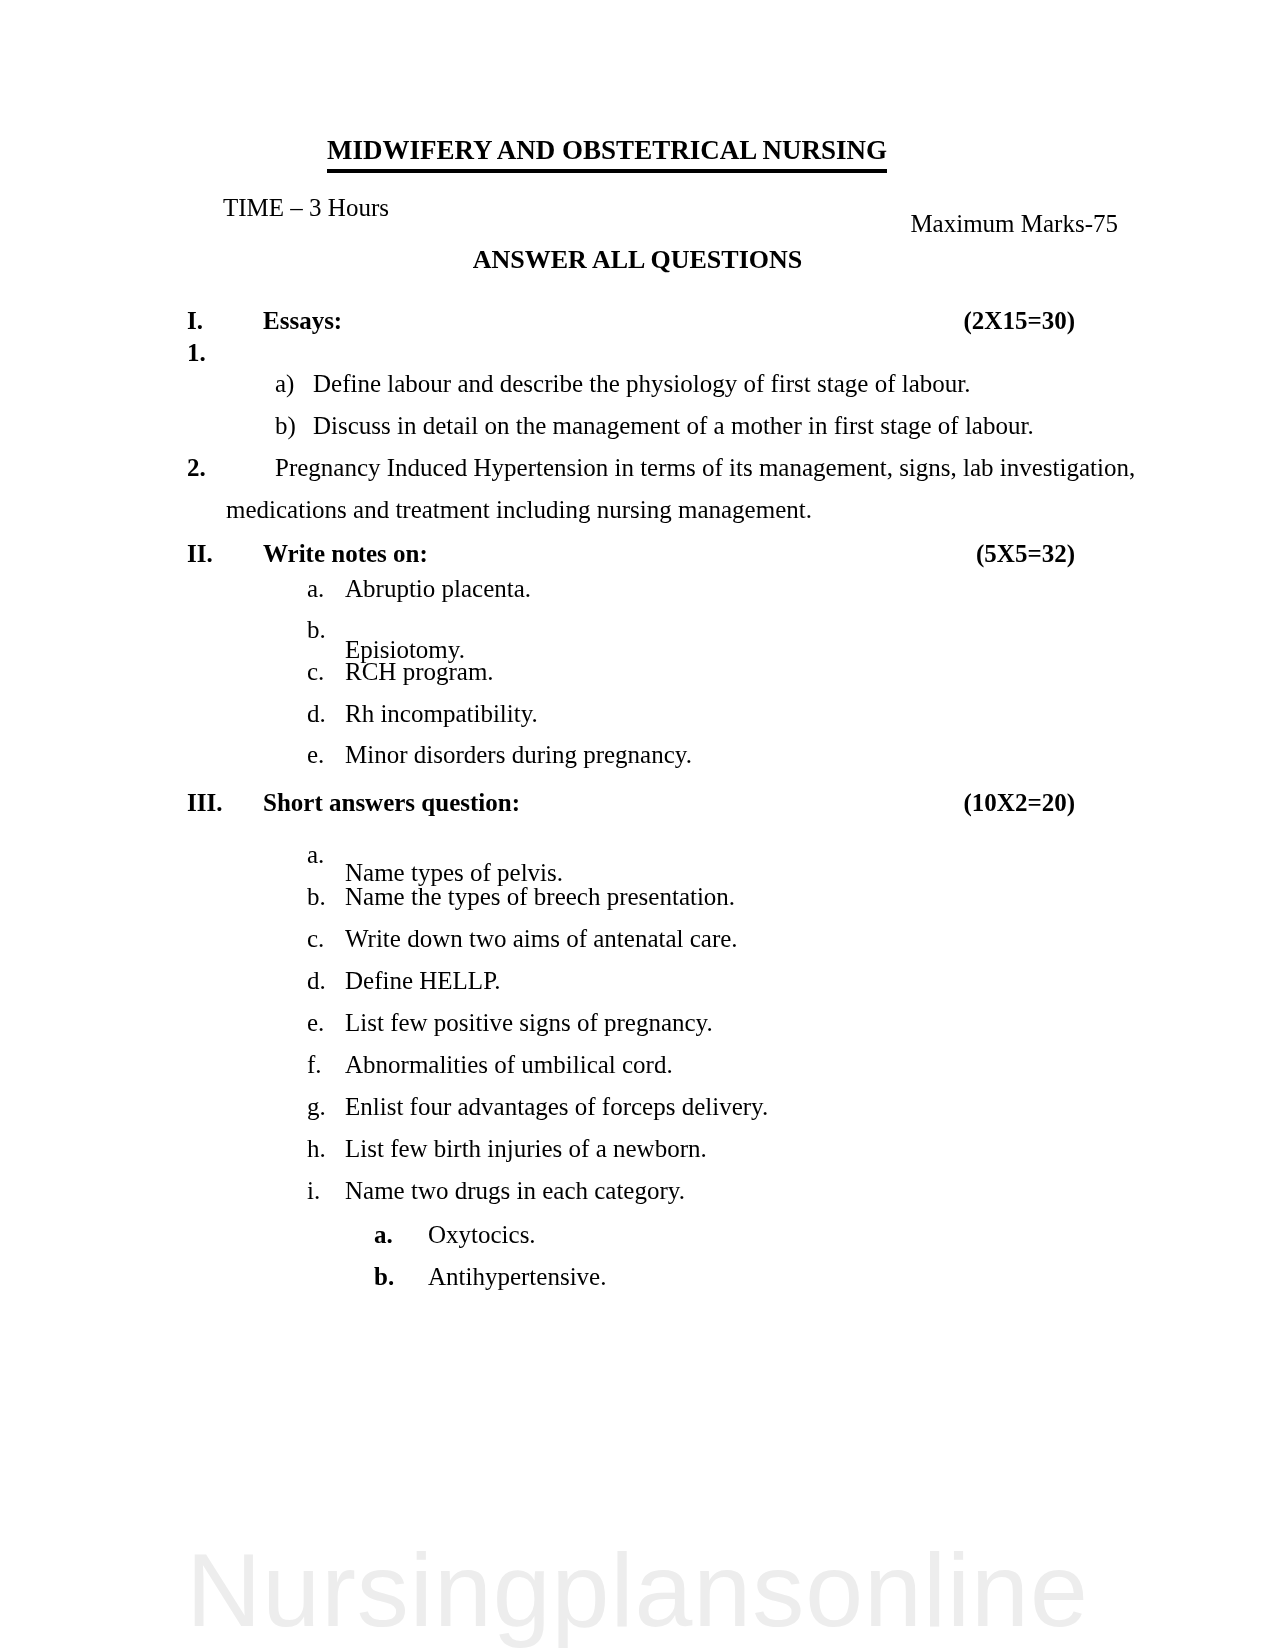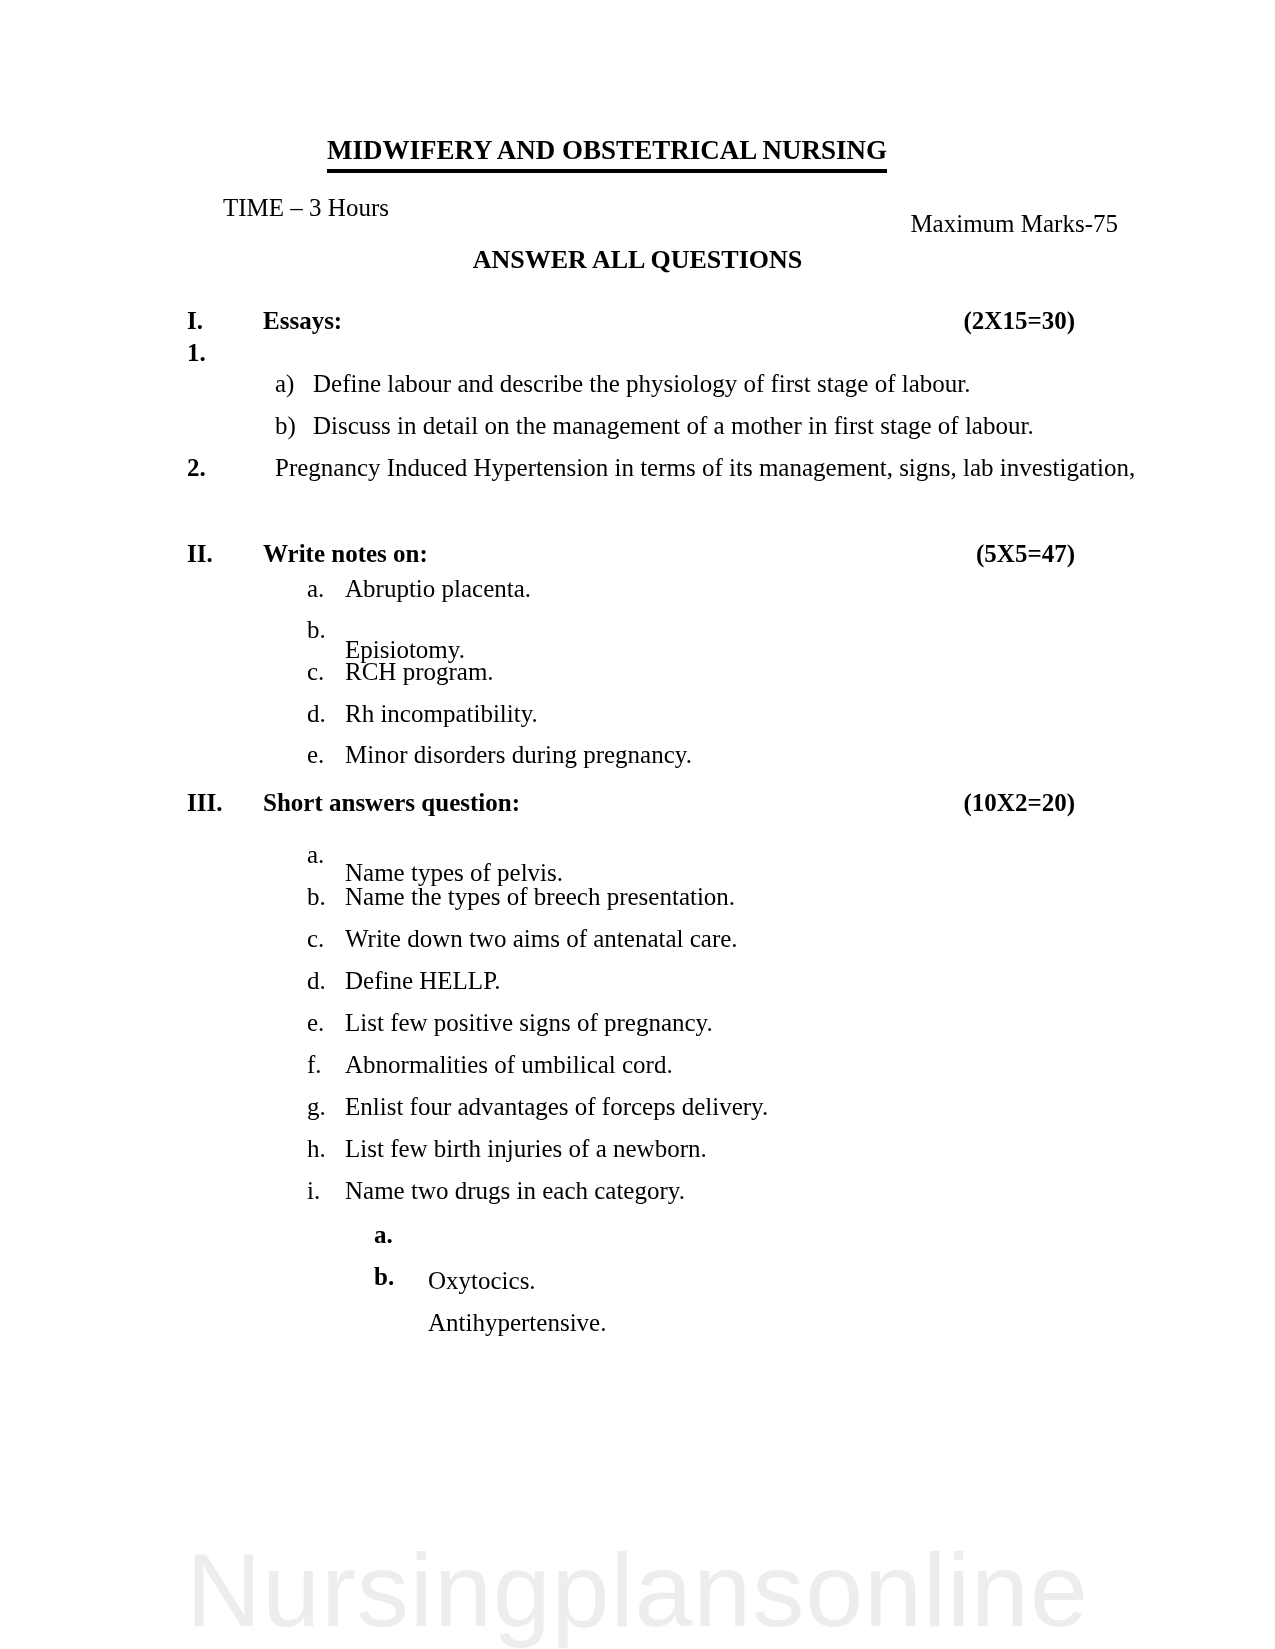--- a/index.html
+++ b/index.html
@@ -29,21 +29,21 @@
   .sec-heading{left:263px; font-weight:bold;text-align:right;}
   .marksbox{left:900px; width:175px; text-align:right; font-weight:bold;}
   .q-marker{left:187px; font-weight:bold;}
   .essay-marker{left:275px;}
   .essay-text{left:313px;}
   .q2-text1{left:228px;margin-left:47px;}
   .q2-text2{left:226px;}
   .item-marker{left:307px;}
   .item-text{left:345px;}
   .subitem-marker{left:374px; font-weight:bold;}
-  .subitem-text{left:428px;margin-top:46px;}
+  .subitem-text{left:428px;}
   .watermark{
     top:1538px; left:0; width:1275px;
     text-align:center;
     font-family:"Liberation Sans", sans-serif;
     font-size:104px;
     line-height:104px;
     color:#ededed;
     letter-spacing:1px;
   }
 </style>
@@ -68,24 +68,25 @@
   <div class="abs q-marker" style="top:337px">1.</div>
 
   <div class="abs essay-marker" style="top:368px">a)</div>
   <div class="abs essay-text" style="top:368px">Define labour and describe the physiology of first stage of labour.</div>
 
   <div class="abs essay-marker" style="top:410px">b)</div>
   <div class="abs essay-text" style="top:410px">Discuss in detail on the management of a mother in first stage of labour.</div>
 
   <div class="abs q-marker" style="top:452px">2.</div>
   <div class="abs q2-text1" style="top:452px">Pregnancy Induced Hypertension in terms of its management, signs, lab investigation,</div>
+  <div class="abs q2-text2" style="top:494px">medications and treatment including nursing management.</div>
 
   <div class="abs numeral" style="top:538px">II.</div>
   <div class="abs sec-heading" style="top:538px">Write notes on:</div>
-  <div class="abs marksbox" style="top:538px">(5X5=47)</div>
+  <div class="abs marksbox" style="top:538px">(5X5=32)</div>
 
   <div class="abs item-marker" style="top:573px">a.</div>
   <div class="abs item-text" style="top:573px">Abruptio placenta.</div>
 
   <div class="abs item-marker" style="top:614px">b.</div>
   <div class="abs item-text" style="top:634px">Episiotomy.</div>
 
   <div class="abs item-marker" style="top:656px">c.</div>
   <div class="abs item-text" style="top:656px">RCH program.</div>
 

